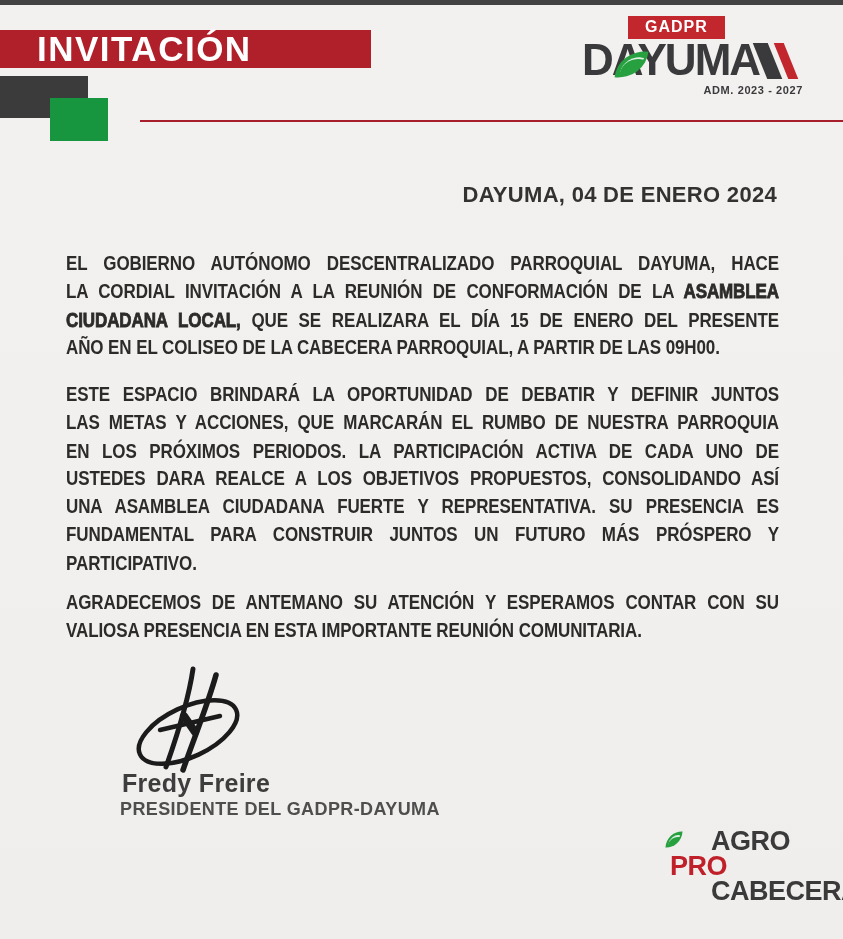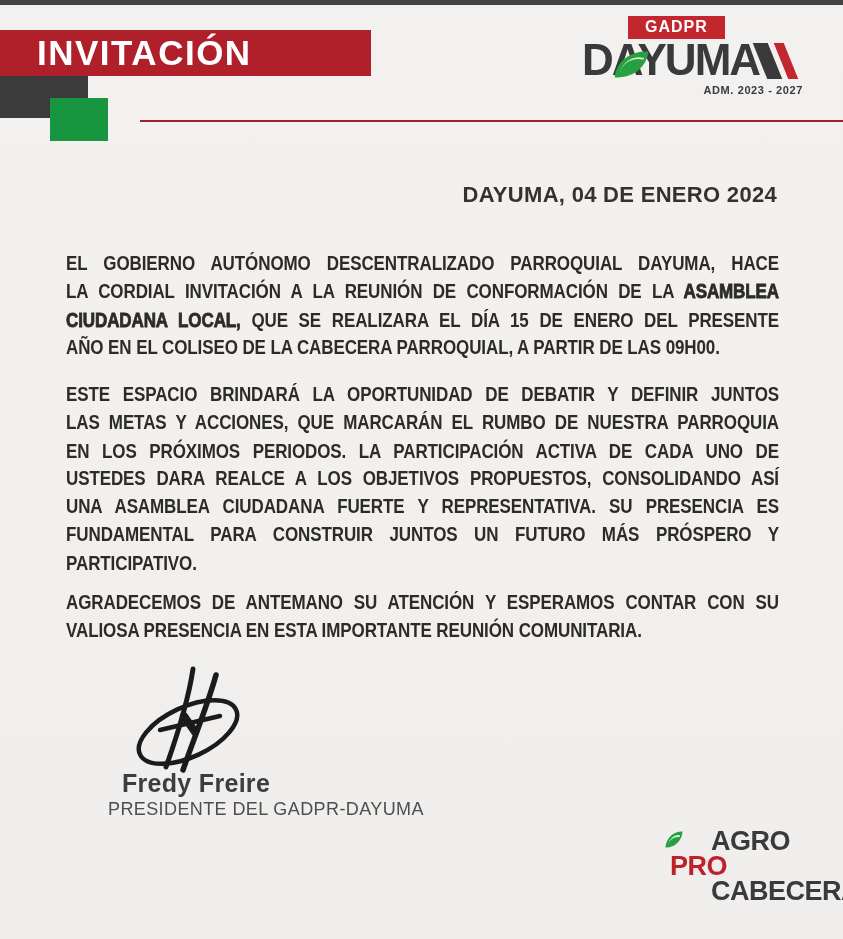--- a/index.html
+++ b/index.html
@@ -5,21 +5,21 @@
   html,body { margin:0; padding:0; }
   .page {
     position:relative; width:843px; height:939px; overflow:hidden;
     background:linear-gradient(180deg,#f2f1ef 0%,#f1f0ee 55%,#efeeec 100%);
     font-family:"Liberation Sans", sans-serif;
   }
   .topbar { position:absolute; top:0; left:0; right:0; height:5px; background:#434343; }
 
   
   .banner {
-    position:absolute; top:30px; left:0; width:371px; height:46px; background:#b0202b;
+    position:absolute; top:30px; left:0; width:371px; height:38px; background:#b0202b;
     display:flex; align-items:center; box-sizing:border-box; padding-left:37px;
     color:#ffffff; font-size:35px; font-weight:700; letter-spacing:1.5px;
   }
   .sq-dark  { position:absolute; left:0;  top:76px; width:88px; height:42px; background:#3b3b3b; }
   .sq-green { position:absolute; left:50px; top:98px; width:58px; height:43px; background:#18953f; }
   .rule { position:absolute; left:140px; right:0; top:120px; height:2px; background:#a81e2b; }
 
   
   .gadpr-badge {
     position:absolute; left:588px; top:16px; background:#c1272d; color:#fff;
@@ -64,22 +64,22 @@
   .para-2 { top:381px; }
   .para-3 { top:589px; }
 
   
   .signature-svg { position:absolute; left:126px; top:666px; }
   .sig-name {
     position:absolute; left:122px; top:769px; color:#3e3d3d;
     font-size:25px; font-weight:700; letter-spacing:0.3px;
   }
   .sig-role {
-    position:absolute; left:108px; top:799px; color:#4f4e4e;
-    font-size:18px; font-weight:400; letter-spacing:0.4px;
+    position:absolute; left:120px; top:799px; color:#4f4e4e;
+    font-size:18px; font-weight:700; letter-spacing:0.4px;
   }
 
   
   .agro-logo { position:absolute; left:670px; top:829px; line-height:25px; font-weight:800; letter-spacing:-0.5px; }
   .agro-line { font-size:27px; }
   .agro-dark { color:#3a3a3a;margin-left:41px; }
   .agro-red  { color:#c0202a; }
   .leaf-agro { left:666px; top:831px; width:16px; height:17px; transform:rotate(4deg); z-index:2; }
 </style>
 </head>

